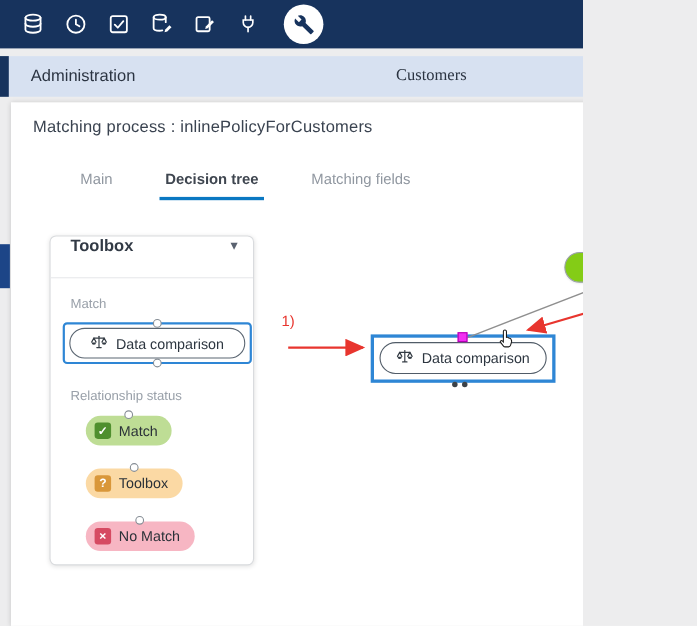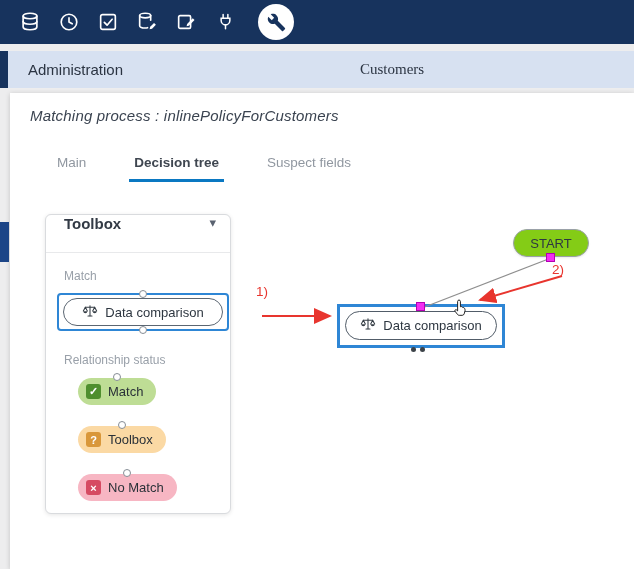--- a/index.html
+++ b/index.html
@@ -1,18 +1,18 @@
 <!DOCTYPE html>
 <html><head>
 <meta charset="utf-8">
 <style>
   * { margin:0; padding:0; box-sizing:border-box; }
   html,body { width:634px; height:569px; }
   body { font-family:"Liberation Sans", sans-serif; background:#ededee; }
-  .screen { position:relative; width:634px; height:569px; overflow:hidden; background:#ededee;padding-left:32px; }
+  .screen { position:relative; width:530px; height:569px; overflow:hidden; background:#ededee;padding-left:32px; }
 
   
   .topbar { position:absolute; left:0; top:0; width:634px; height:44px; background:#17335d;
             display:flex; align-items:center; padding-left:18px; gap:15px; z-index:3; }
   .tb-icon { width:24px; height:24px; display:flex; align-items:center; justify-content:center; cursor:pointer; }
   .tb-icon svg { width:22px; height:22px; }
   .tb-icon.small svg { width:19px; height:19px; }
   .tb-active { width:36px; height:36px; border-radius:50%; background:#ffffff; display:flex;
                align-items:center; justify-content:center; margin-left:6px; cursor:pointer; }
   .tb-active svg { width:19px; height:19px; }
@@ -21,23 +21,23 @@
   .bar2 { position:absolute; left:0; top:51px; width:634px; height:37px; background:#d7e1f1; z-index:2; }
   .bar2 .nav-item { position:absolute; top:0; height:37px; line-height:37px; font-size:15px; color:#2b3442; cursor:pointer; }
   .nav-admin { left:28px; }
   .nav-cust { left:360px;font-family:Liberation Serif, serif; }
   .edge-sq-top { position:absolute; left:0; top:51px; width:8px; height:37px; background:#17335d; z-index:4; }
   .edge-strip-mid { position:absolute; left:0; top:222px; width:9px; height:40px; background:#1c4587; z-index:4; }
 
   
   .panel { position:absolute; left:10px; top:93px; width:624px; height:476px; background:#ffffff;
            box-shadow:0 1px 5px rgba(0,0,0,.18); z-index:1; }
-  .page-title { position:absolute; left:30px; top:107px; font-size:15px; color:#3a4350; letter-spacing:.2px; z-index:2;font-style:italic; }
-
-  .tabs { position:absolute; left:52px; top:155px; display:flex; gap:38px; z-index:2; }
+  .page-title { position:absolute; left:30px; top:107px; font-size:15px; color:#3a4350; letter-spacing:.2px; z-index:2; }
+
+  .tabs { position:absolute; left:68px; top:155px; display:flex; gap:38px; z-index:2; }
   .tab { font-size:13.5px; color:#9097a0; padding:0 5px 9px 5px; cursor:pointer; border-bottom:3px solid transparent; }
   .tab.active { color:#3f4650; font-weight:bold; border-bottom:3px solid #0a78c2;text-align:center; }
 
   
   .toolbox { position:absolute; left:45px; top:214px; width:186px; height:300px; background:#fff;
              border:1px solid #d9dbde; border-radius:6px; box-shadow:0 1px 4px rgba(0,0,0,.10); z-index:3; }
   .tbx-header { position:absolute; left:0; top:0; width:100%; height:38px; border-bottom:1px solid #e8e9eb;
                 display:flex; align-items:flex-start; justify-content:space-between; padding:0 14px 0 18px; cursor:pointer; }
   .tbx-title { font-size:15px; font-weight:bold; color:#323a45; }
   .tbx-chevron { font-size:13px; color:#5a6270; cursor:pointer; }
@@ -148,21 +148,21 @@
   </div>
   <div class="edge-sq-top"></div>
   <div class="edge-strip-mid"></div>
 
   <div class="panel"></div>
   <div class="page-title">Matching process : inlinePolicyForCustomers</div>
 
   <div class="tabs">
     <div class="tab">Main</div>
     <div class="tab active">Decision tree</div>
-    <div class="tab">Suspect fields</div>
+    <div class="tab">Matching fields</div>
   </div>
 
   <div class="toolbox">
     <div class="tbx-header">
       <span class="tbx-title">Toolbox</span>
       <span class="tbx-chevron">▾</span>
     </div>
     <div class="tbx-section-label lbl-tests">Match</div>
 
     <div class="test-item">

